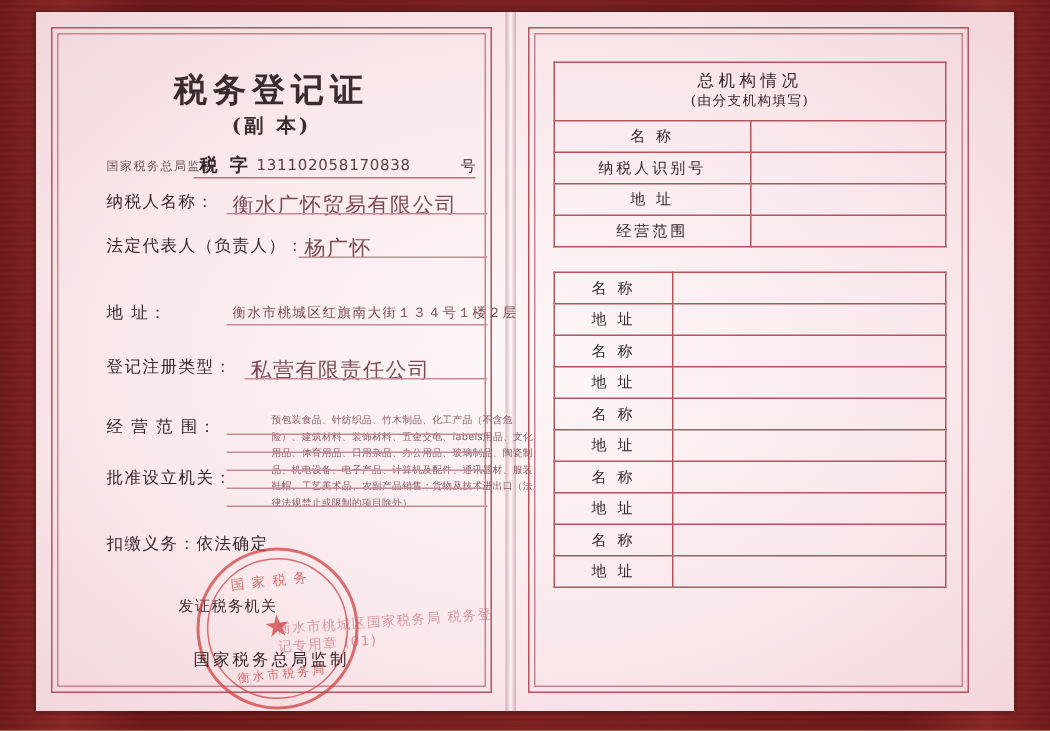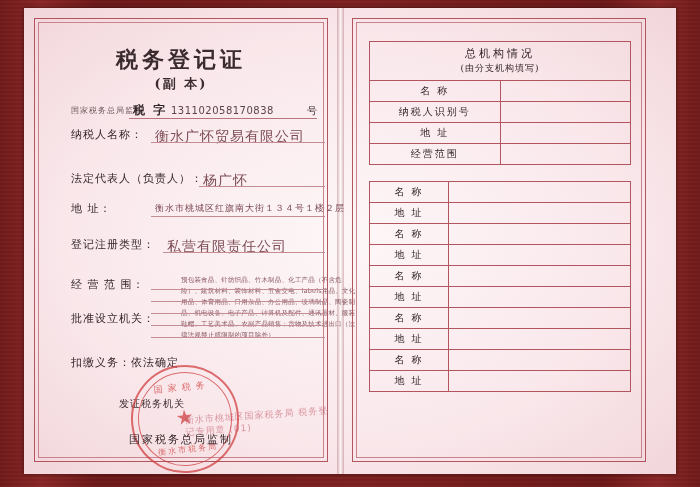--- a/index.html
+++ b/index.html
@@ -302,21 +302,21 @@
       <span class="serial-hao">号</span>
       <span class="serial-underline"></span>
     </div>
 
     <div class="field" style="top:108px;">
       <span class="field-label">纳税人名称：</span>
       <span class="field-value" style="left:84px;">衡水广怀贸易有限公司</span>
       <span class="field-rule" style="left:80px;width:174px;"></span>
     </div>
 
-    <div class="field" style="top:152px;">
+    <div class="field" style="top:137px;">
       <span class="field-label">法定代表人（负责人）：</span>
       <span class="field-value" style="left:132px;">杨广怀</span>
       <span class="field-rule" style="left:128px;width:126px;"></span>
     </div>
 
     <div class="field" style="top:182px;">
       <span class="field-label">地        址：</span>
       <span class="field-value" style="left:84px;font-size:9px;">衡水市桃城区红旗南大街１３４号１楼２层</span>
       <span class="field-rule" style="left:80px;width:174px;"></span>
     </div>

